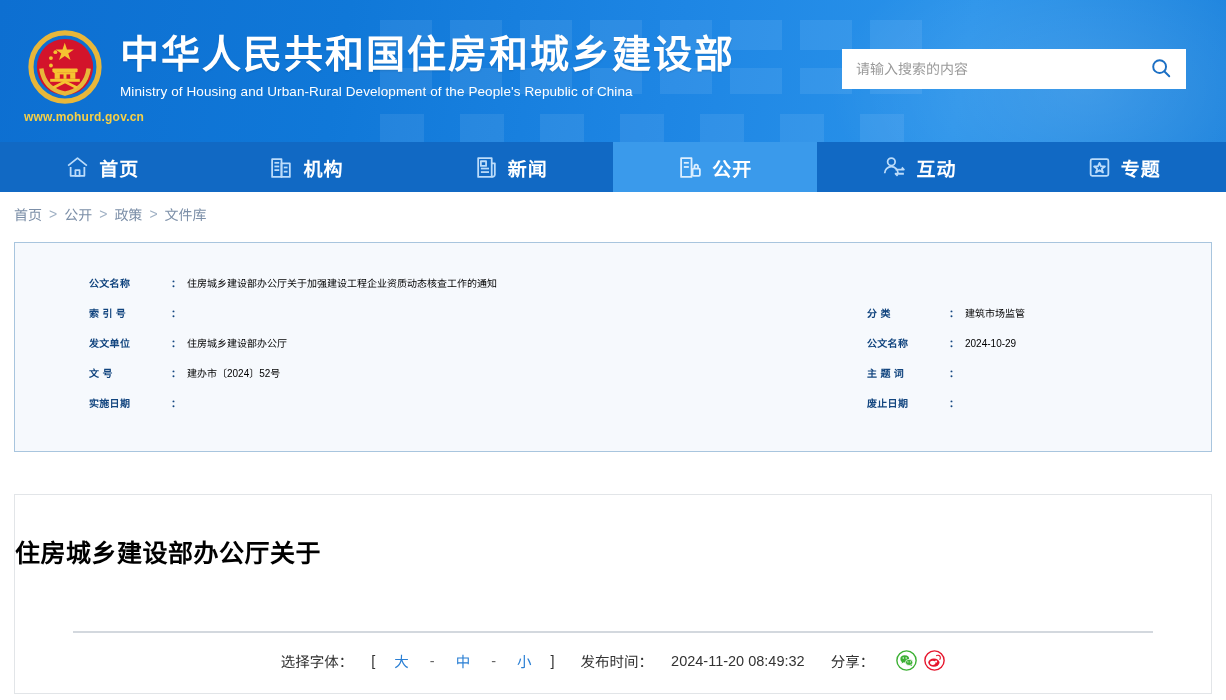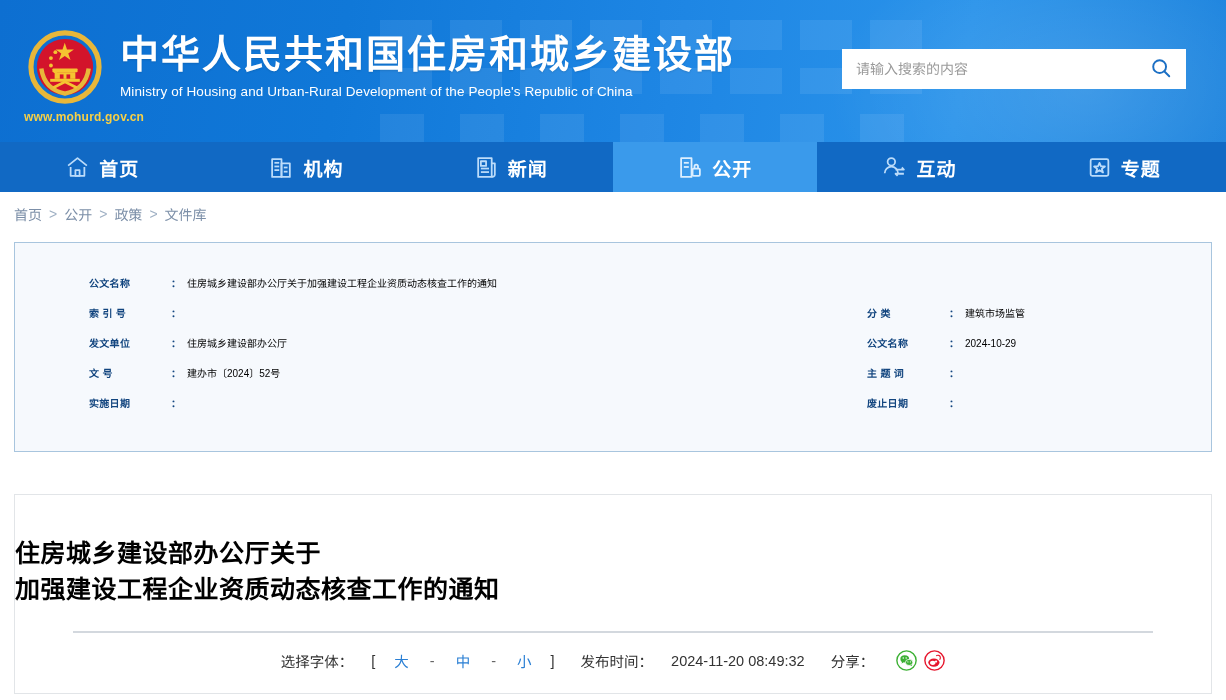--- a/index.html
+++ b/index.html
@@ -429,21 +429,20 @@
       <span class="meta-colon">：</span>
       <span class="meta-value"></span>
     </div>
 
   </div>
 </div>
 
 <div class="article-box">
   <div class="article-title">
     <div>住房城乡建设部办公厅关于</div>
-    <div>加强建设工程企业资质动态核查工作的通知</div>
   </div>
 
   <div class="article-divider"></div>
 
   <div class="article-toolbar">
     <div class="toolbar-group">
       <span>选择字体：</span>
       <span class="font-bracket">[</span>
       <a class="font-size-link">大</a>
       <span class="font-dash">-</span>

